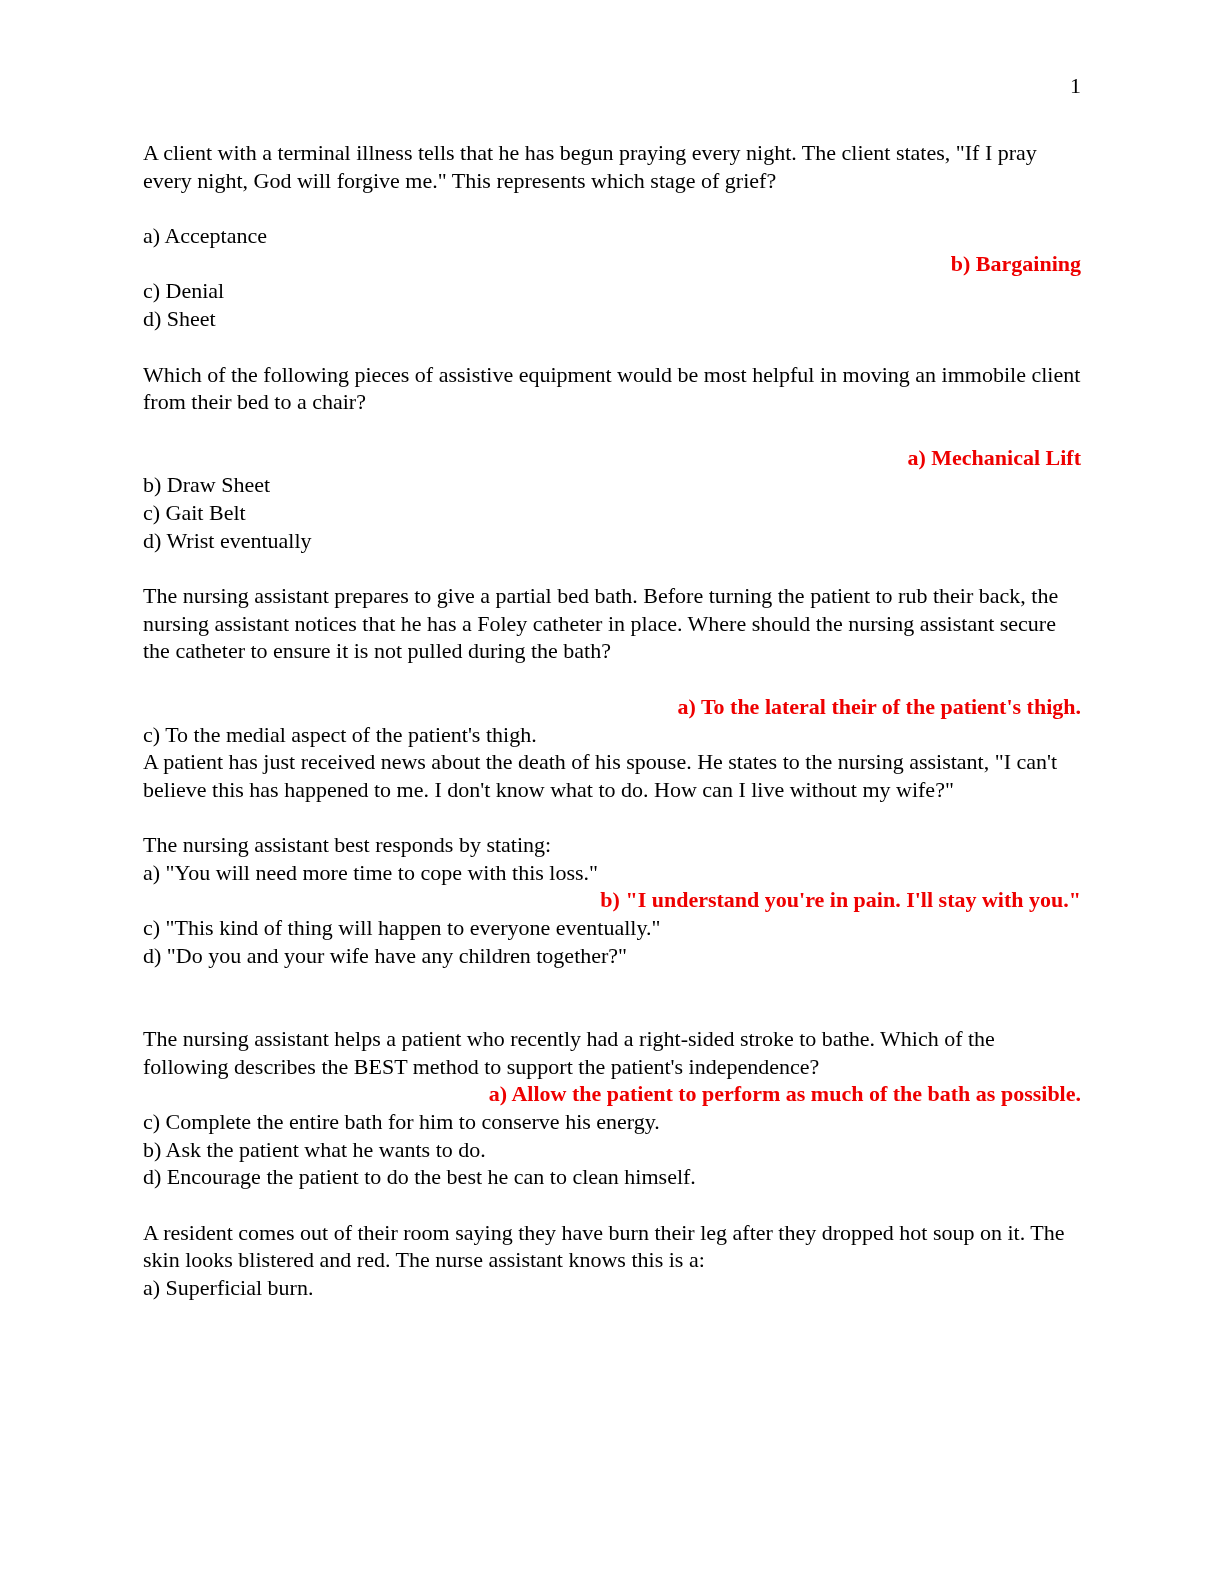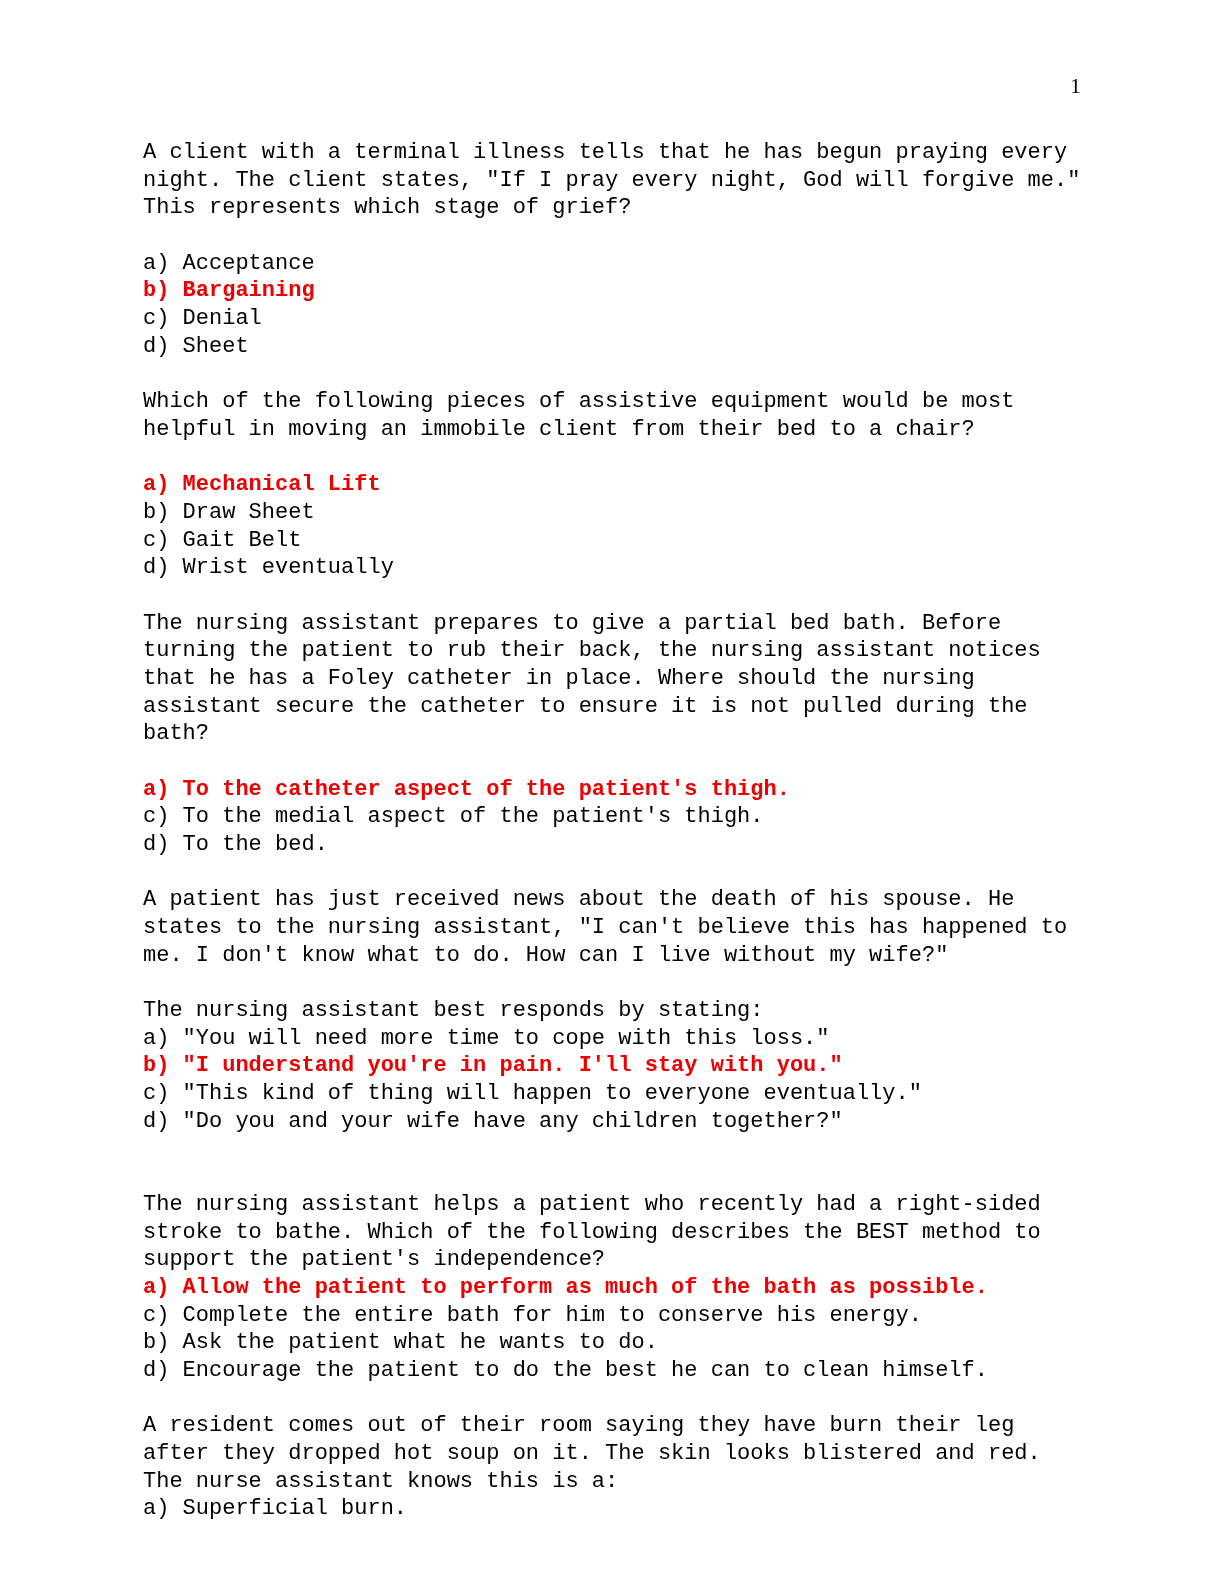--- a/index.html
+++ b/index.html
@@ -22,27 +22,27 @@
     padding: 72px 143px 40px 143px;
   }
   .page-number {
     text-align: right;
     line-height: 28px;
     margin-bottom: 39px;
   }
   p {
     margin: 0;
     line-height: 27.6px;
-    font-family: Liberation Mono, monospace;
   }
   .mb1 { margin-bottom: 28px; }   
   .mb2 { margin-bottom: 56px; }   
   .correct {
     color: #ee0000;
     font-weight: bold;
+    text-align: right;
   }
 </style>
 </head>
 <body>
 
 <div class="page">
 
   <div class="page-number">1</div>
 
   <section>
@@ -61,23 +61,22 @@
       <p class="correct">a) Mechanical Lift</p>
       <p>b) Draw Sheet</p>
       <p>c) Gait Belt</p>
       <p class="mb1">d) Wrist eventually</p>
     </div>
   </section>
 
   <section>
     <p class="mb1">The nursing assistant prepares to give a partial bed bath. Before turning the patient to rub their back, the nursing assistant notices that he has a Foley catheter in place. Where should the nursing assistant secure the catheter to ensure it is not pulled during the bath?</p>
     <div>
-      <p class="correct">a) To the catheter aspect of the patient's thigh.</p>
+      <p class="correct">a) To the lateral their of the patient's thigh.</p>
       <p>c) To the medial aspect of the patient's thigh.</p>
-      <p class="mb1">d) To the bed.</p>
     </div>
   </section>
 
   <section>
     <p class="mb1">A patient has just received news about the death of his spouse. He states to the nursing assistant, "I can't believe this has happened to me. I don't know what to do. How can I live without my wife?"</p>
     <p>The nursing assistant best responds by stating:</p>
     <div>
       <p>a) "You will need more time to cope with this loss."</p>
       <p class="correct">b) "I understand you're in pain. I'll stay with you."</p>
       <p>c) "This kind of thing will happen to everyone eventually."</p>

